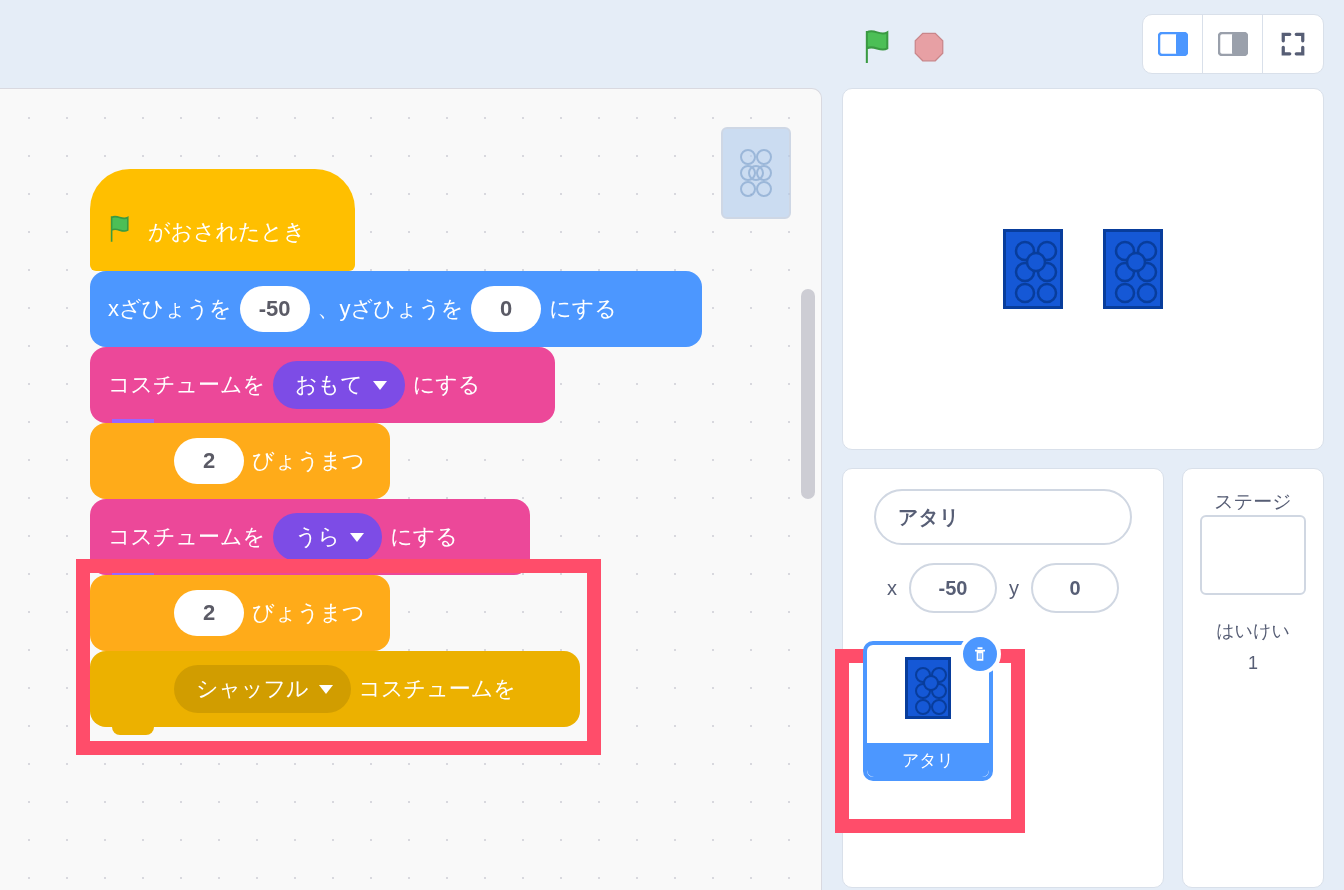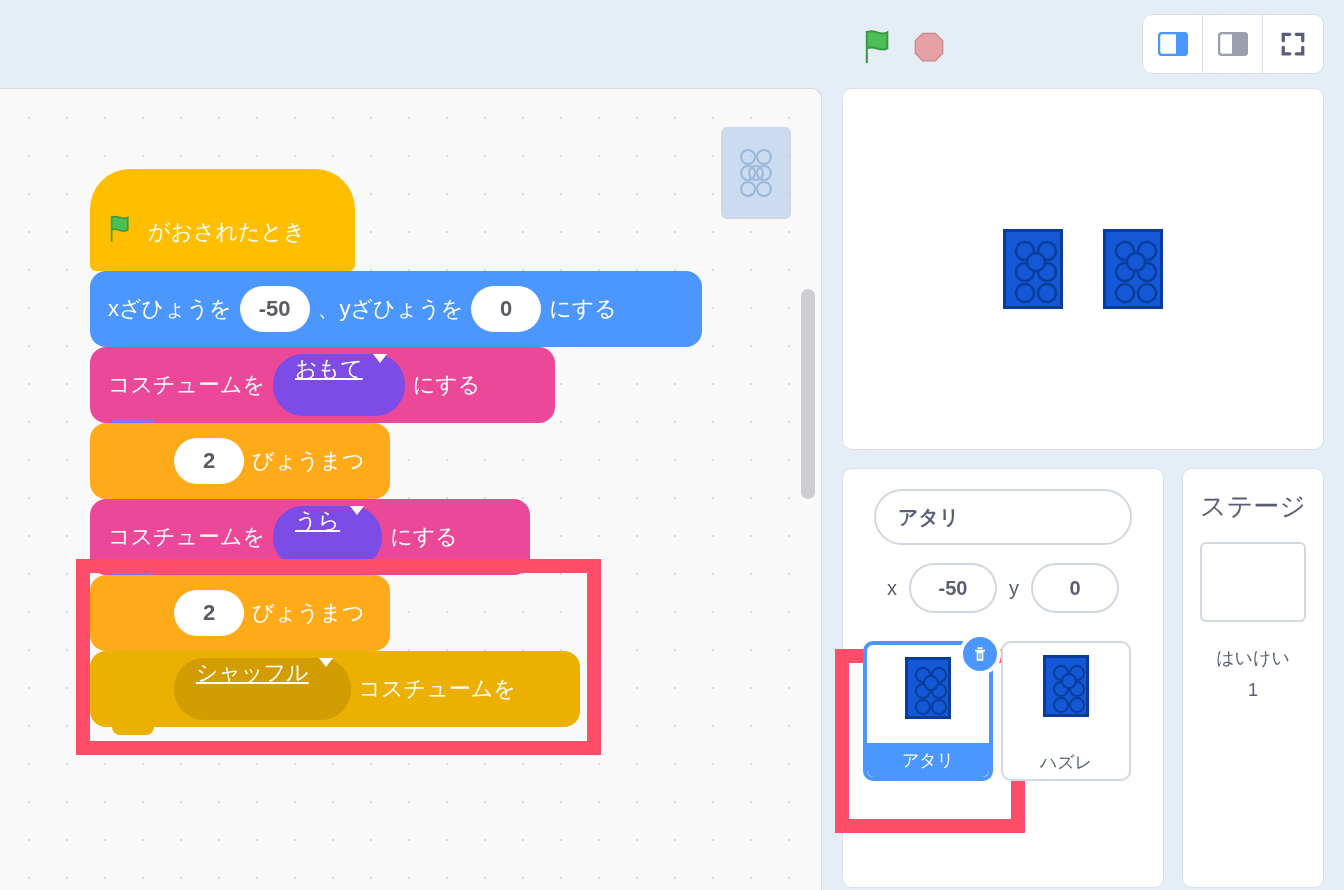--- a/index.html
+++ b/index.html
@@ -138,30 +138,29 @@
   display: inline-flex;
   align-items: center;
   justify-content: center;
   padding: 0 18px;
   margin: 0 8px;
   font-weight: 600;
   font-size: 22px;
 }
 .dd {
   border-radius: 30px;
-  height: 62px;
+  height: 48px;
   display: inline-flex;
-  align-items: flex-start;
+  align-items: center;
   justify-content: center;
   padding: 0 18px 0 22px;
   margin: 0 8px;
   font-size: 22px;
   color: #fff;
   gap: 10px;
-  text-decoration: underline;
 }
 .dd-purple { background: #7d4ce6; }
 .dd-gold { background: #d19d00; }
 .dd-arrow {
   width: 0; height: 0;
   border-left: 7px solid transparent;
   border-right: 7px solid transparent;
   border-top: 9px solid #fff;
 }
 
@@ -282,21 +281,21 @@
   height: 420px;
   background: #fff;
   border: 1px solid #d9e0ea;
   border-radius: 10px;
   display: flex;
   flex-direction: column;
   align-items: center;
   padding-top: 20px;
   color: #575e75;
 }
-.stage-selector .title { font-size: 26px; margin-bottom: 18px; font-weight: 500;}
+.stage-selector .title { font-size: 19px; font-weight: 500;}
 .stage-thumb {
   width: 106px; height: 80px;
   border: 2px solid #d0d7e2;
   border-radius: 6px;
   background: #fff;
   margin-bottom: 24px;
 }
 .stage-selector .sub { font-size: 18px; margin-bottom: 10px; }
 .stage-selector .count { font-size: 18px; }
 
@@ -484,34 +483,20 @@
           <circle cx="28" cy="12" r="7" fill="#1558d6" stroke="#083d9c" stroke-width="2"></circle>
           <circle cx="12" cy="28" r="7" fill="#1558d6" stroke="#083d9c" stroke-width="2"></circle>
           <circle cx="28" cy="28" r="7" fill="#1558d6" stroke="#083d9c" stroke-width="2"></circle>
           <circle cx="20" cy="20" r="7" fill="#1558d6" stroke="#083d9c" stroke-width="2"></circle>
           <circle cx="12" cy="44" r="7" fill="#1558d6" stroke="#083d9c" stroke-width="2"></circle>
           <circle cx="28" cy="44" r="7" fill="#1558d6" stroke="#083d9c" stroke-width="2"></circle>
         </svg>
       </div>
       <div class="label">アタリ</div>
     </div>
-    <div class="sprite-item">
-      <div class="card" style="width:46px; height:62px">
-        <svg width="40" height="56" style="position:absolute;top:3px;left:3px">
-          <circle cx="12" cy="12" r="7" fill="#1558d6" stroke="#083d9c" stroke-width="2"></circle>
-          <circle cx="28" cy="12" r="7" fill="#1558d6" stroke="#083d9c" stroke-width="2"></circle>
-          <circle cx="12" cy="28" r="7" fill="#1558d6" stroke="#083d9c" stroke-width="2"></circle>
-          <circle cx="28" cy="28" r="7" fill="#1558d6" stroke="#083d9c" stroke-width="2"></circle>
-          <circle cx="20" cy="20" r="7" fill="#1558d6" stroke="#083d9c" stroke-width="2"></circle>
-          <circle cx="12" cy="44" r="7" fill="#1558d6" stroke="#083d9c" stroke-width="2"></circle>
-          <circle cx="28" cy="44" r="7" fill="#1558d6" stroke="#083d9c" stroke-width="2"></circle>
-        </svg>
-      </div>
-      <div class="label">ハズレ</div>
-    </div>
   </div>
 </div>
 
 <div class="stage-selector">
   <div class="title">ステージ</div>
   <div class="stage-thumb"></div>
   <div class="sub">はいけい</div>
   <div class="count">1</div>
 </div>
 

